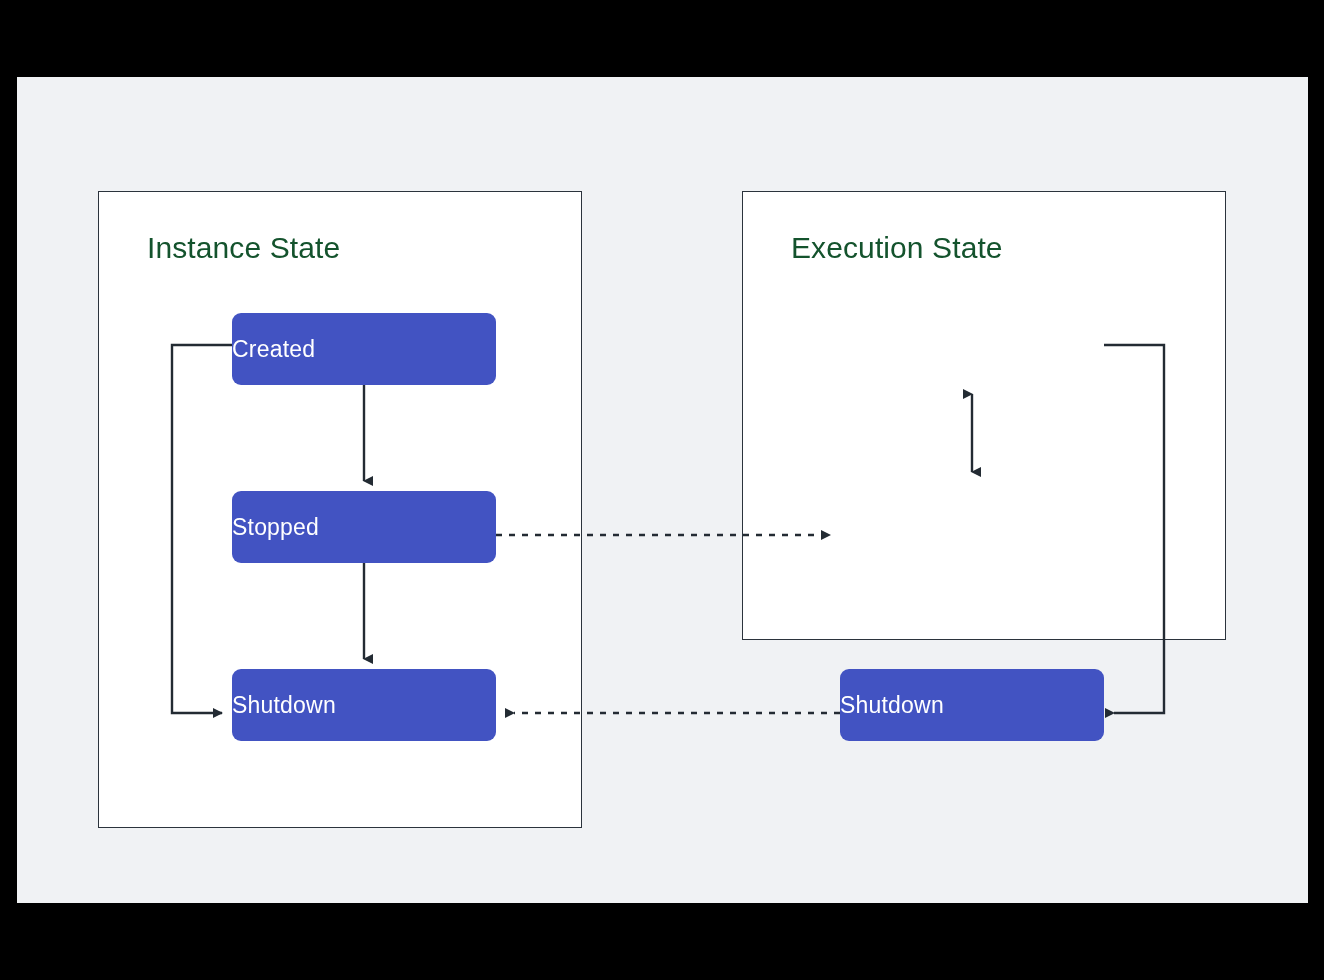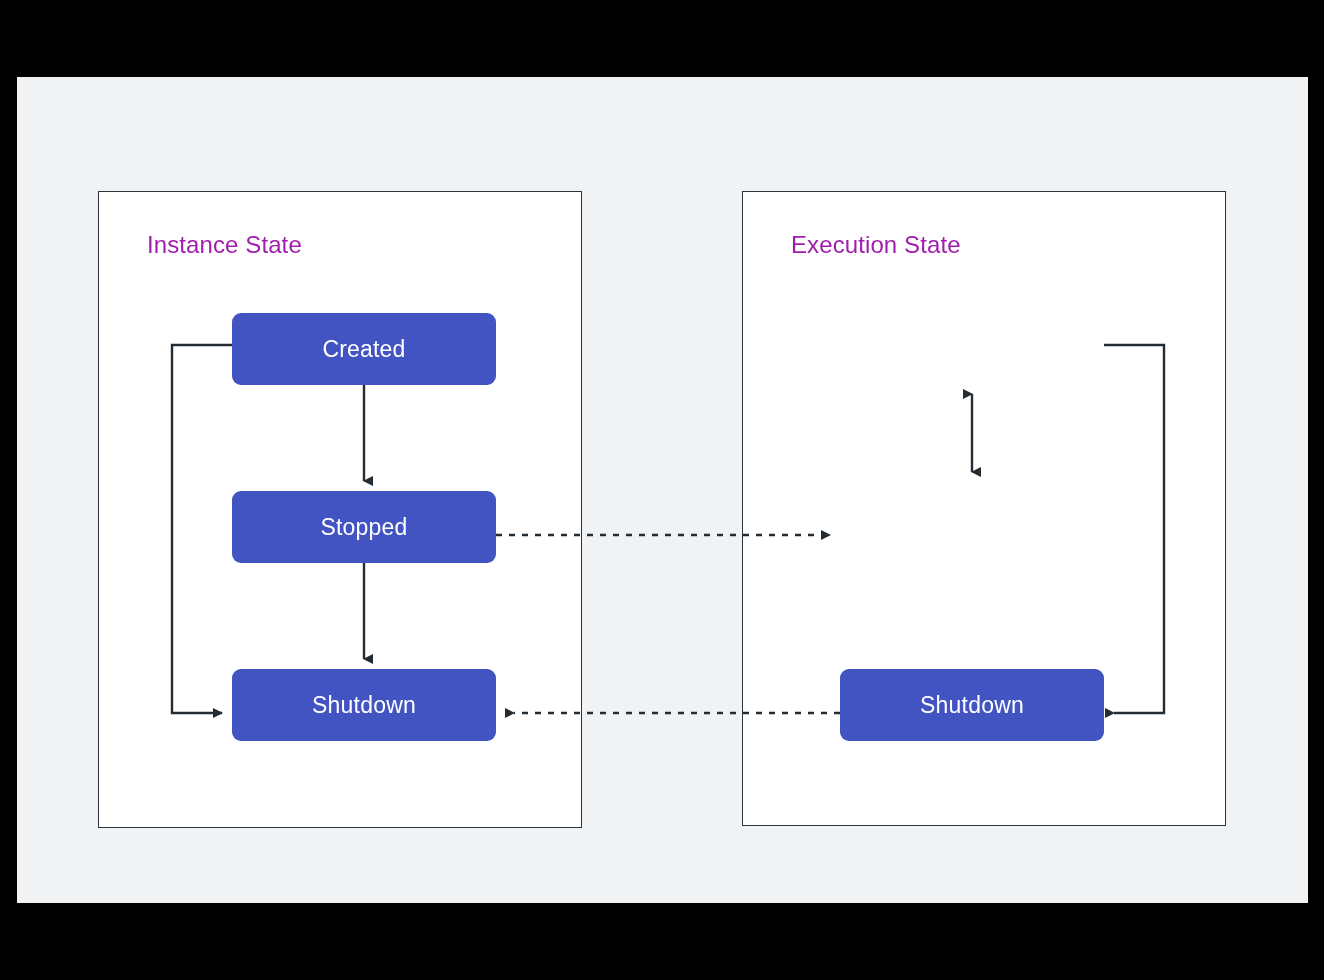--- a/index.html
+++ b/index.html
@@ -51,46 +51,45 @@
   #panel-instance {
     left: 98px;
     top: 191px;
     width: 484px;
     height: 637px;
   }
   #panel-execution {
     left: 742px;
     top: 191px;
     width: 484px;
-    height: 635px;
+    height: 449px;
     padding-left: 10px;
   }
 
   .panel-title {
     position: absolute;
     left: 48px;
     top: 39px;
-    font-size: 24px;
+    font-size: 30px;
     font-weight: 400;
-    color: #a21caf;
+    color: #14532d;
     letter-spacing: 0.1px;
     white-space: nowrap;
   }
 
   
   .node {
     position: absolute;
     width: 264px;
     height: 72px;
     border-radius: 9px;
     background: #4253c2;
     color: #ffffff;
     display: flex;
     align-items: center;
-    justify-content: center;
     font-size: 23px;
     font-weight: 400;
     letter-spacing: 0.2px;
     box-sizing: border-box;
   }
 
   .col-left  { left: 232px; }
   .col-right { left: 840px; }
   .row-1 { top: 313px; }
   .row-2 { top: 491px; }

